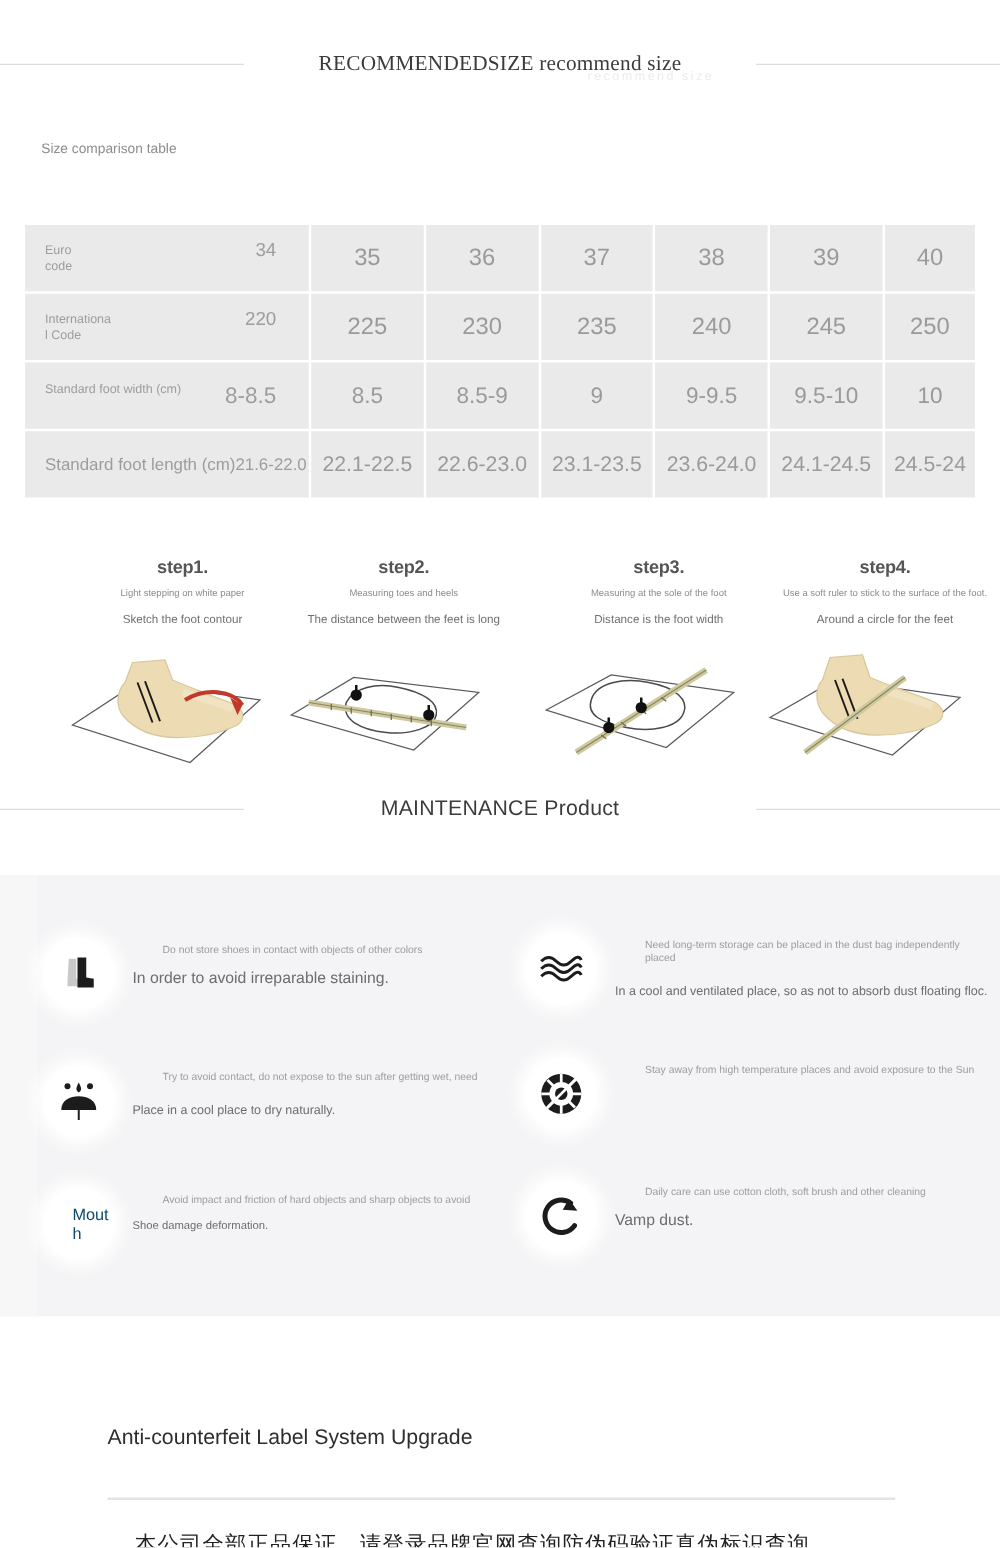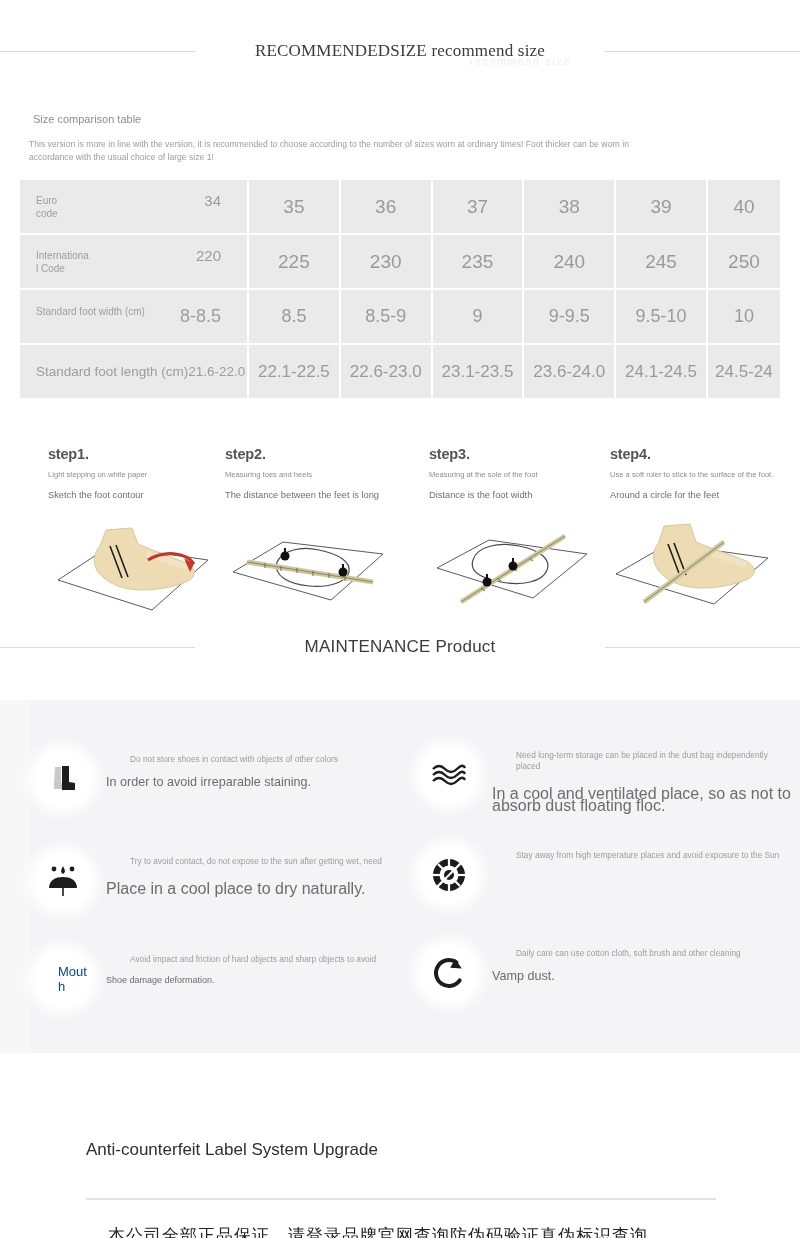--- a/index.html
+++ b/index.html
@@ -54,21 +54,21 @@
   .r3 td { font-size: 18px; }
   .r4 td { font-size: 17px; }
   .r1 td.lbl, .r2 td.lbl { font-size: 10px; line-height: 13px; }
   .r3 td.lbl { font-size: 10px; }
   .r4 td.lbl { font-size: 13.5px; color: #8f8f8f; white-space: nowrap; }
   .r1 td.lbl .num, .r2 td.lbl .num { float: right; margin-right: 26px; font-size: 15px; }
   .r3 td.lbl .num { float: right; margin-right: 26px; font-size: 18px; }
 
   
   .steps { position: absolute; left: 0; top: 446px; width: 800px; height: 185px; }
-  .step { position: absolute; top: 0; width: 196px; }
+  .step { position: absolute; top: 0; width: 196px; text-align: center; }
   .step .t1 { font-size: 14.5px; font-weight: bold; color: #555; letter-spacing: -.2px; }
   .step .t2 { font-size: 7.6px; color: #8c8c8c; line-height: 10px; margin-top: 8px; }
   .step .t3 { font-size: 9.3px; color: #6f6f6f; margin-top: 9px; line-height: 12px; }
   .step .art { position: absolute; top: 64px; left: 0; }
 
   
   .maint-panel {
     position: absolute; left: 0; top: 700px; width: 800px; height: 353px;
     background: #f4f3f5;
   }
@@ -80,21 +80,21 @@
     display: flex; align-items: center; justify-content: center;
     box-shadow: 0 0 12px 7px rgba(255,255,255,.95);
   }
   .mrow .ic .boxtext {
     font-size: 13px; color: #0c4a6e; line-height: 15px;
     width: 44px; text-align: left; word-break: break-all; margin-left: 24px;
   }
   .mrow .tx { position: absolute; left: 72px; top: 4px; width: 300px; }
   .mrow .a { font-size: 8.3px; color: #9d9d9d; line-height: 11px; padding-left: 24px; }
   .mrow .b { font-size: 12.6px; color: #6d6d6d; margin-top: 10px; line-height: 15px; }
-  .mrow .b.small { font-size: 16px; line-height: 12px; margin-top: 16px; }
+  .mrow .b.small { font-size: 10px; line-height: 12px; margin-top: 16px; }
   .mrow .b.tiny { font-size: 9px; line-height: 11.5px; }
 
   
   .anti-title {
     position: absolute; left: 86px; top: 1140px;
     font-size: 17px; color: #2e2e2e;
   }
   .anti-rule {
     position: absolute; left: 86px; top: 1198px; width: 630px; height: 2px;
     background: #e3e3e5;
@@ -111,21 +111,20 @@
 <div class="page">
 
   <div class="sec-head" style="top:34px;font-family:Liberation Serif, serif;">
     <div class="rule left"></div>
     <div class="rule right"></div>
     <div class="txt">RECOMMENDEDSIZE recommend size</div>
   </div>
   <div class="ghost">recommend size</div>
 
   <div class="tbl-title">Size comparison table</div>
-  <div class="tbl-note">This version is more in line with the version, it is recommended to choose according to the number of sizes worn at ordinary times! Foot thicker can be worn in accordance with the usual choice of large size 1!</div>
 
   <table class="sizes">
     <tbody>
         <tr class="r1">
       <td class="lbl">
         <span class="num">34</span>
         <span>Euro</span><br>
         <span>code</span>
       </td>
       <td>35</td>

